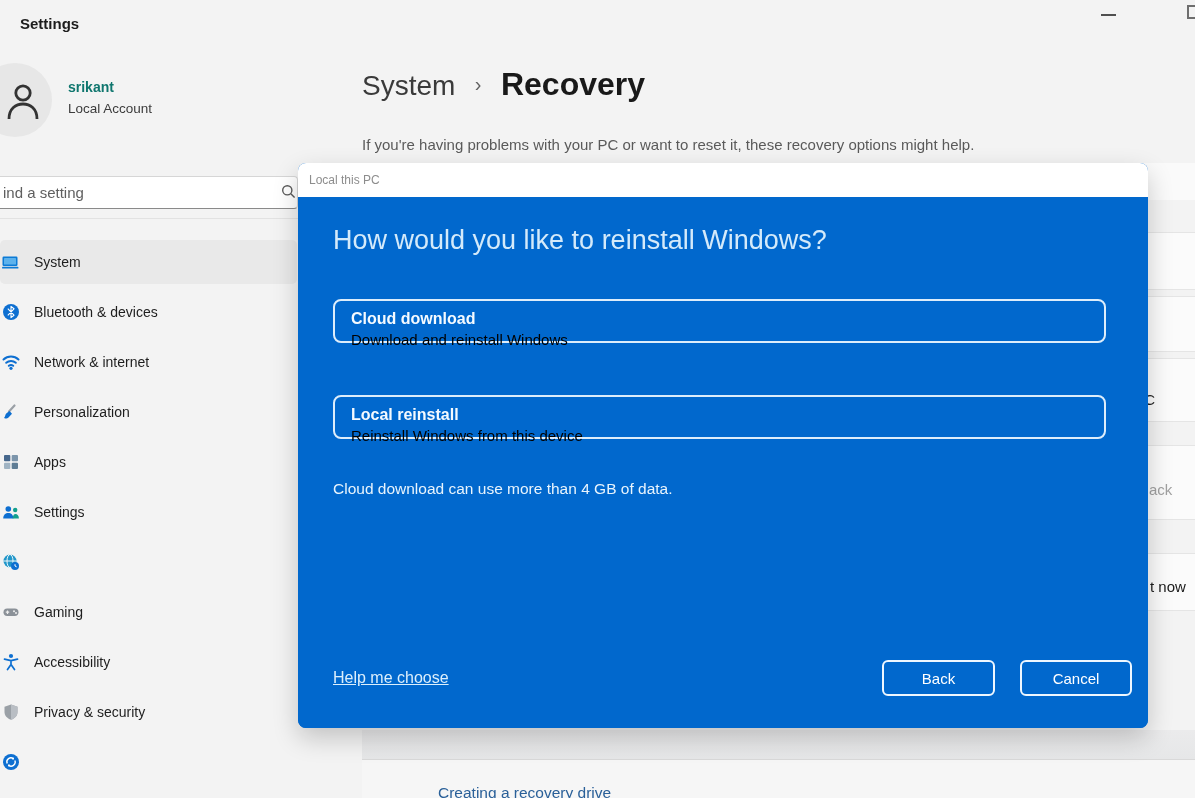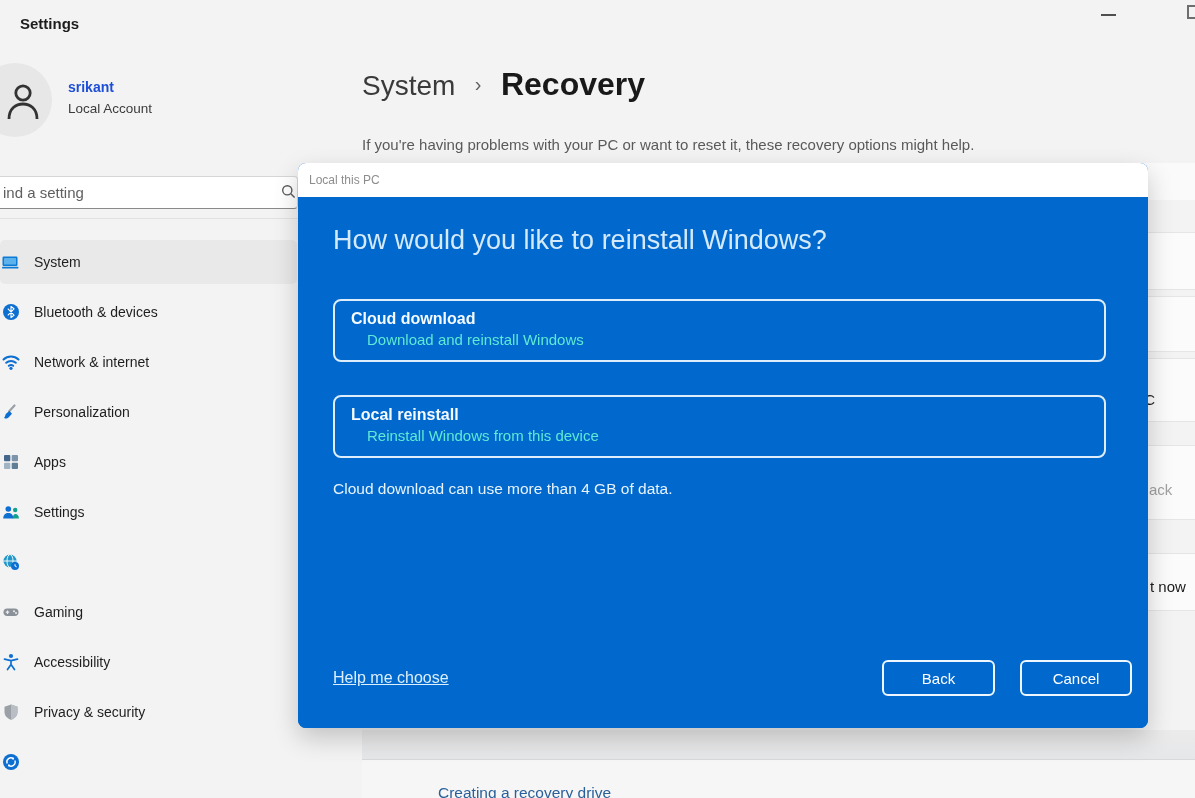--- a/index.html
+++ b/index.html
@@ -10,21 +10,21 @@
     font-family:"Liberation Sans","DejaVu Sans",sans-serif;
     color:#1b1b1b;
   }
   
   .app-title{position:absolute;left:20px;top:15px;font-size:15px;font-weight:600;color:#1c1c1c;}
   .min-icon{position:absolute;left:1101px;top:14px;width:15px;height:2px;background:#4f4f4f;}
   .max-icon{position:absolute;left:1187px;top:5px;width:16px;height:14px;border:2px solid #6e6e6e;background:transparent;}
   
   .avatar{position:absolute;left:-22px;top:63px;width:74px;height:74px;border-radius:50%;background:#e7e7e7;}
   .avatar svg{position:absolute;left:26px;top:18px;}
-  .acct-name{position:absolute;left:68px;top:79px;font-size:14px;font-weight:700;color:#1d4ed8;}
+  .acct-name{position:absolute;left:68px;top:79px;font-size:14px;font-weight:700;color:#0f766e;}
   .acct-type{position:absolute;left:68px;top:101px;font-size:13.5px;color:#3c3c3c;}
   
   .search-input{
     position:absolute;left:-16px;top:176px;width:314px;height:33px;
     background:#ffffff;border:1px solid #d6d6d6;border-bottom:1px solid #8a8a8a;border-radius:4px;
     padding:0 30px 0 18px;font-size:15px;color:#5f5f5f;outline:none;
     font-family:"Liberation Sans","DejaVu Sans",sans-serif;
   }
   .search-icon{position:absolute;left:281px;top:184px;}
   .search-divider{position:absolute;left:0;top:218px;width:298px;height:1px;background:#e2e2e2;}
@@ -64,27 +64,27 @@
   
   .dialog{
     position:absolute;left:298px;top:163px;width:850px;height:565px;z-index:10;
     border-radius:8px;overflow:hidden;box-shadow:0 10px 26px rgba(0,0,0,0.20);background:var(--dialog-blue,#0168cd);
   }
   .dlg-titlebar{position:absolute;left:0;top:0;width:100%;height:34px;background:#ffffff;}
   .dlg-title{position:absolute;left:11px;top:0;line-height:34px;font-size:12px;color:#8d8d8d;}
   .dlg-body{position:absolute;left:0;top:34px;width:100%;height:531px;background:var(--dialog-blue,#0168cd);}
   .dlg-heading{position:absolute;left:35px;top:28px;font-size:27px;font-weight:400;color:#d4eafa;white-space:nowrap;}
   .opt{
-    position:absolute;left:35px;width:773px;height:63px;
+    position:absolute;left:35px;width:773px;height:44px;
     border:2px solid rgba(240,248,255,0.92);border-radius:8px;cursor:pointer;padding:8px 16px;
   }
   .opt1{top:102px;}
   .opt2{top:198px;}
   .opt-title{font-size:16px;font-weight:700;color:#f4faff;line-height:20px;}
-  .opt-sub{font-size:15px;color:#5eead4;line-height:21px;margin-left:16px;}
+  .opt-sub{font-size:15px;color:#000000;line-height:21px;}
   .dlg-note{position:absolute;left:35px;top:283px;font-size:15.5px;color:#e8f4fd;white-space:nowrap;}
   .dlg-help{position:absolute;left:35px;top:472px;font-size:16px;color:#dceffc;text-decoration:underline;cursor:pointer;white-space:nowrap;}
   .dlg-btn{
     position:absolute;top:463px;height:36px;background:transparent;border:2px solid #eef7ff;border-radius:6px;
     color:#ffffff;font-size:15px;text-align:center;cursor:pointer;
     font-family:"Liberation Sans","DejaVu Sans",sans-serif;
   }
   .btn-back{left:584px;width:113px;}
   .btn-cancel{left:722px;width:112px;}
 </style>

